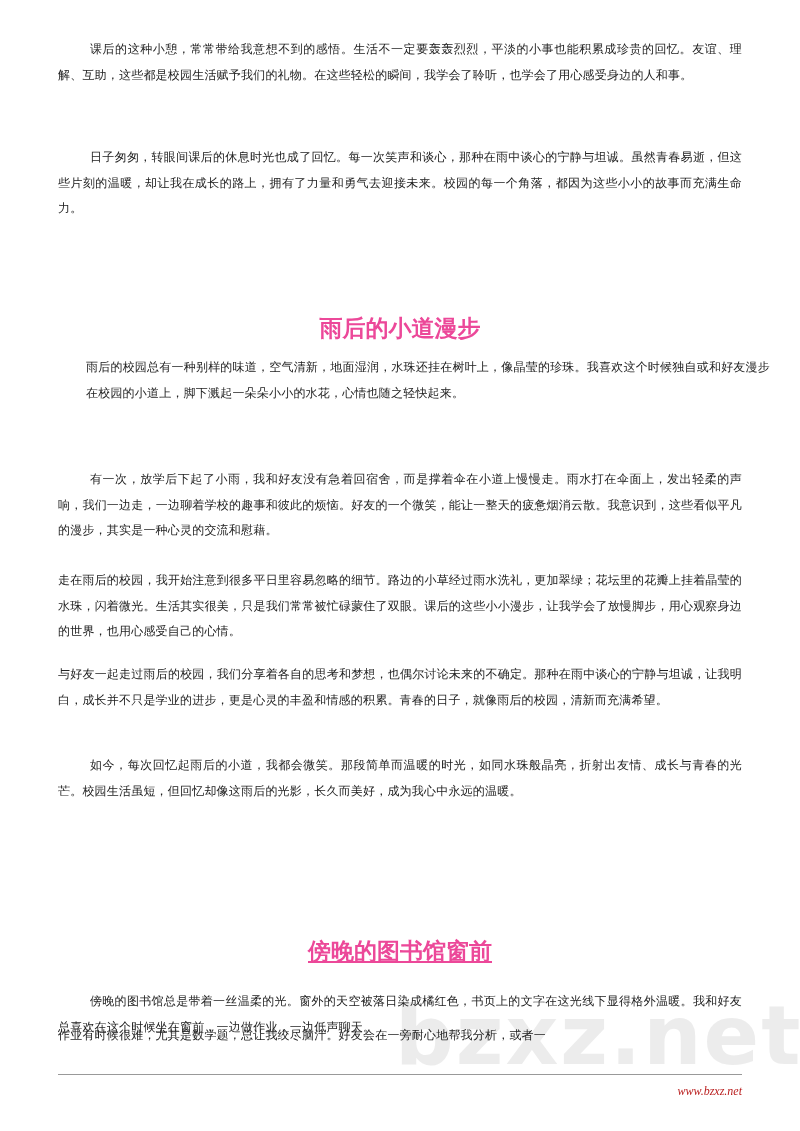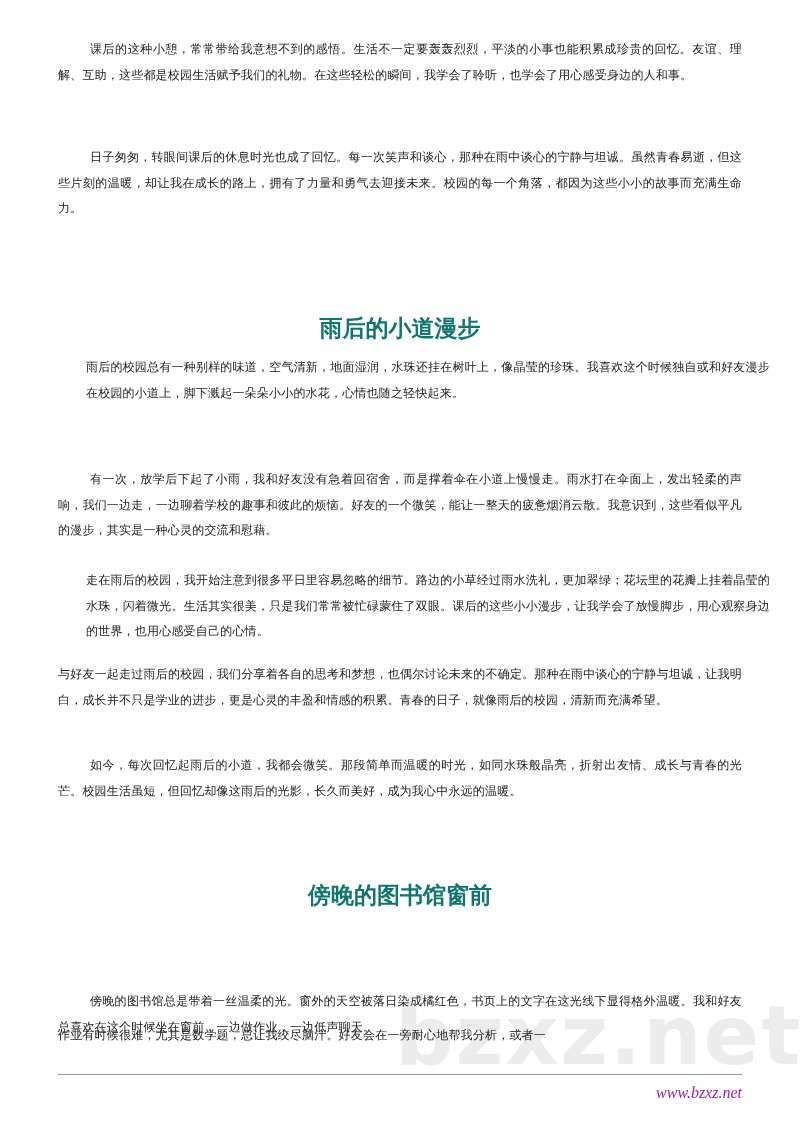--- a/index.html
+++ b/index.html
@@ -35,21 +35,21 @@
       text-indent: 32px;
     }
     .heading {
       position: absolute;
       left: 0;
       width: 684px;
       text-align: center;
       font-family: "DejaVu Sans", "Liberation Sans", sans-serif;
       font-weight: bold;
       font-size: 23px;
-      color: #0f766e;
+      color: #ec4899;
       margin: 0;
     }
     .watermark {
       position: absolute;
       left: 395px;
       top: 995px;
       font-family: "DejaVu Sans", "Liberation Sans", sans-serif;
       font-weight: bold;
       font-size: 82px;
       color: rgba(200,200,200,0.35);
@@ -64,41 +64,41 @@
       width: 684px;
       height: 1px;
       background: #999999;
     }
     .footer-url {
       position: absolute;
       right: 58px;
       top: 1084px;
       font-family: "Liberation Serif", "DejaVu Serif", serif;
       font-style: italic;
-      font-size: 16px;
-      color: #a21caf;
+      font-size: 12px;
+      color: #b91c1c;
     }
   </style>
 </head>
 <body>
 
 <div class="watermark">bzxz.net</div>
 
 <div class="page">
 
   <p class="para indent" style="top:37px;">课后的这种小憩，常常带给我意想不到的感悟。生活不一定要轰轰烈烈，平淡的小事也能积累成珍贵的回忆。友谊、理解、互助，这些都是校园生活赋予我们的礼物。在这些轻松的瞬间，我学会了聆听，也学会了用心感受身边的人和事。</p>
   <p class="para indent" style="top:145px;">日子匆匆，转眼间课后的休息时光也成了回忆。每一次笑声和谈心，那种在雨中谈心的宁静与坦诚。虽然青春易逝，但这些片刻的温暖，却让我在成长的路上，拥有了力量和勇气去迎接未来。校园的每一个角落，都因为这些小小的故事而充满生命力。</p>
 
   <h2 class="heading" style="top:313px;">雨后的小道漫步</h2>
   <p class="para" style="top:355px;margin-left:28px;">雨后的校园总有一种别样的味道，空气清新，地面湿润，水珠还挂在树叶上，像晶莹的珍珠。我喜欢这个时候独自或和好友漫步在校园的小道上，脚下溅起一朵朵小小的水花，心情也随之轻快起来。</p>
   <p class="para indent" style="top:467px;">有一次，放学后下起了小雨，我和好友没有急着回宿舍，而是撑着伞在小道上慢慢走。雨水打在伞面上，发出轻柔的声响，我们一边走，一边聊着学校的趣事和彼此的烦恼。好友的一个微笑，能让一整天的疲惫烟消云散。我意识到，这些看似平凡的漫步，其实是一种心灵的交流和慰藉。</p>
-  <p class="para" style="top:568px;margin-left:28px;">走在雨后的校园，我开始注意到很多平日里容易忽略的细节。路边的小草经过雨水洗礼，更加翠绿；花坛里的花瓣上挂着晶莹的水珠，闪着微光。生活其实很美，只是我们常常被忙碌蒙住了双眼。课后的这些小小漫步，让我学会了放慢脚步，用心观察身边的世界，也用心感受自己的心情。</p>
+  <p class="para" style="top:568px;">走在雨后的校园，我开始注意到很多平日里容易忽略的细节。路边的小草经过雨水洗礼，更加翠绿；花坛里的花瓣上挂着晶莹的水珠，闪着微光。生活其实很美，只是我们常常被忙碌蒙住了双眼。课后的这些小小漫步，让我学会了放慢脚步，用心观察身边的世界，也用心感受自己的心情。</p>
   <p class="para" style="top:662px;">与好友一起走过雨后的校园，我们分享着各自的思考和梦想，也偶尔讨论未来的不确定。那种在雨中谈心的宁静与坦诚，让我明白，成长并不只是学业的进步，更是心灵的丰盈和情感的积累。青春的日子，就像雨后的校园，清新而充满希望。</p>
   <p class="para indent" style="top:753px;">如今，每次回忆起雨后的小道，我都会微笑。那段简单而温暖的时光，如同水珠般晶亮，折射出友情、成长与青春的光芒。校园生活虽短，但回忆却像这雨后的光影，长久而美好，成为我心中永远的温暖。</p>
 
-  <h2 class="heading" style="top:880px;">傍晚的图书馆窗前</h2>
+  <h2 class="heading" style="top:936px;text-decoration:underline;">傍晚的图书馆窗前</h2>
   <p class="para indent" style="top:962px;margin-top:27px;">傍晚的图书馆总是带着一丝温柔的光。窗外的天空被落日染成橘红色，书页上的文字在这光线下显得格外温暖。我和好友总喜欢在这个时候坐在窗前，一边做作业，一边低声聊天。</p>
   <p class="para" style="top:1024px;font-family:Liberation Mono, monospace;">作业有时候很难，尤其是数学题，总让我绞尽脑汁。好友会在一旁耐心地帮我分析，或者一</p>
 
 </div>
 
 <div class="footer-rule"></div>
 <div class="footer-url">www.bzxz.net</div>
 
 </body></html>

